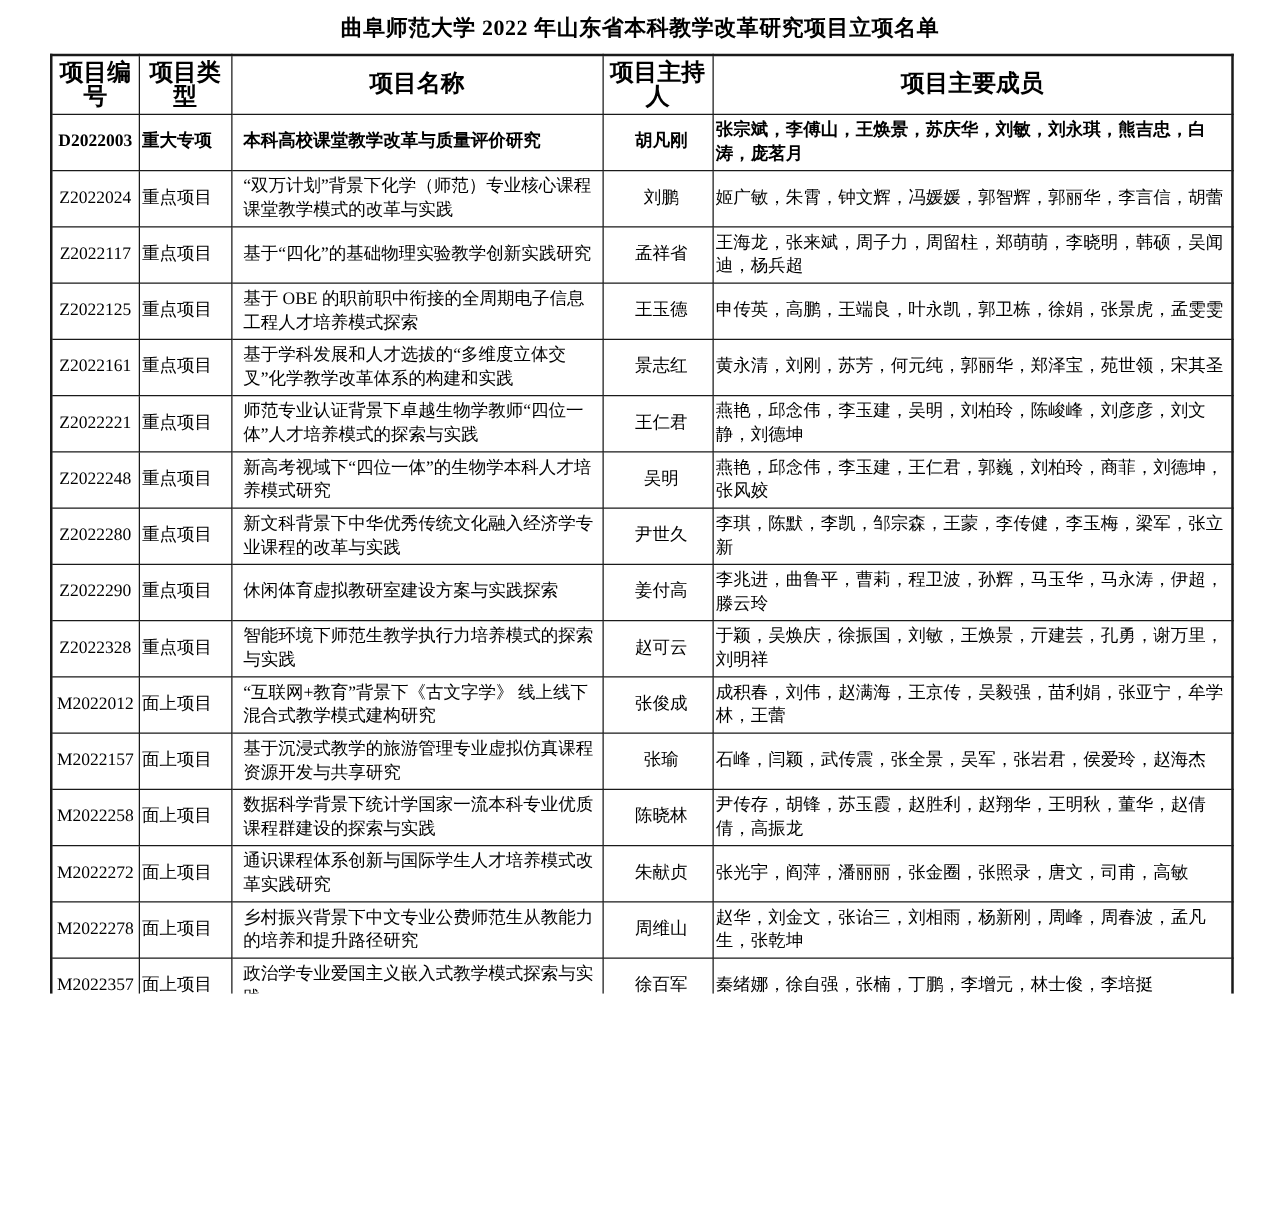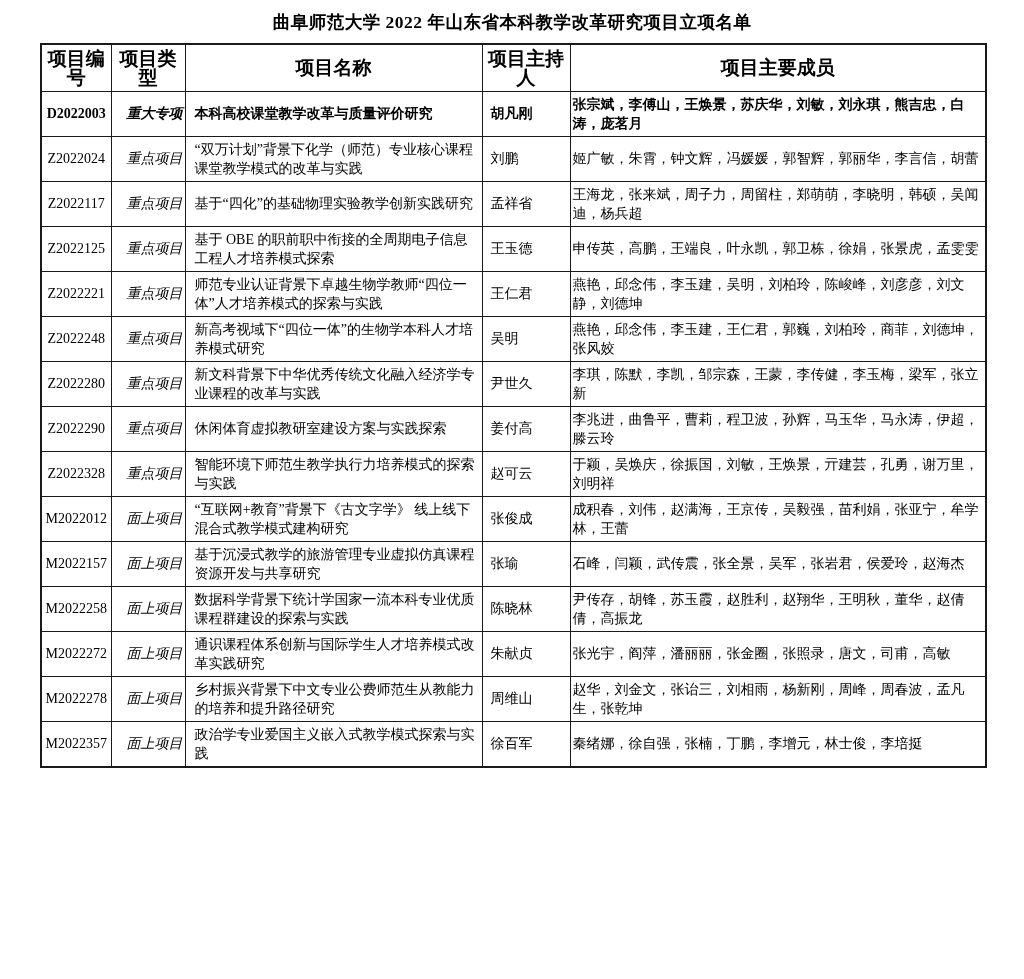--- a/index.html
+++ b/index.html
@@ -43,23 +43,23 @@
     height: 47px;
     font-size: 19px;
     padding: 2px 3px;
   }
   col.c-id     { width: 70px; }
   col.c-type   { width: 74px; }
   col.c-name   { width: 297px; }
   col.c-leader { width: 88px; }
   col.c-members{ width: 416px; }
   td.c-id     { text-align: center; padding: 0 2px; font-family: "Liberation Serif","DejaVu Serif",serif; }
-  td.c-type   { text-align: right; padding: 3px 2px; font-style: italic; }
+  td.c-type   { text-align: left; padding: 3px 2px; }
   td.c-name   { text-align: left; padding: 3px 6px 3px 9px; margin-top: 15px; }
-  td.c-leader { text-align: left; padding: 3px 2px 3px 8px; }
+  td.c-leader { text-align: center; padding: 3px 2px 3px 8px; }
   td.c-members{ text-align: left; padding: 3px 6px 3px 2px; }
   tr.data-row { height: 45px; }
   tr.bold-row td { font-weight: bold; }
 </style>
 </head>
 <body>
 
 <div class="page">
 
   <div class="doc-title">曲阜师范大学 2022 年山东省本科教学改革研究项目立项名单</div>
@@ -104,20 +104,27 @@
       <td class="c-members">王海龙，张来斌，周子力，周留柱，郑萌萌，李晓明，韩硕，吴闻迪，杨兵超</td>
     </tr>
         <tr class="data-row">
       <td class="c-id">Z2022125</td>
       <td class="c-type">重点项目</td>
       <td class="c-name">基于 OBE 的职前职中衔接的全周期电子信息工程人才培养模式探索</td>
       <td class="c-leader">王玉德</td>
       <td class="c-members">申传英，高鹏，王端良，叶永凯，郭卫栋，徐娟，张景虎，孟雯雯</td>
     </tr>
         <tr class="data-row">
+      <td class="c-id">Z2022161</td>
+      <td class="c-type">重点项目</td>
+      <td class="c-name">基于学科发展和人才选拔的“多维度立体交叉”化学教学改革体系的构建和实践</td>
+      <td class="c-leader">景志红</td>
+      <td class="c-members">黄永清，刘刚，苏芳，何元纯，郭丽华，郑泽宝，苑世领，宋其圣</td>
+    </tr>
+        <tr class="data-row">
       <td class="c-id">Z2022221</td>
       <td class="c-type">重点项目</td>
       <td class="c-name">师范专业认证背景下卓越生物学教师“四位一体”人才培养模式的探索与实践</td>
       <td class="c-leader">王仁君</td>
       <td class="c-members">燕艳，邱念伟，李玉建，吴明，刘柏玲，陈峻峰，刘彦彦，刘文静，刘德坤</td>
     </tr>
         <tr class="data-row">
       <td class="c-id">Z2022248</td>
       <td class="c-type">重点项目</td>
       <td class="c-name">新高考视域下“四位一体”的生物学本科人才培养模式研究</td>

